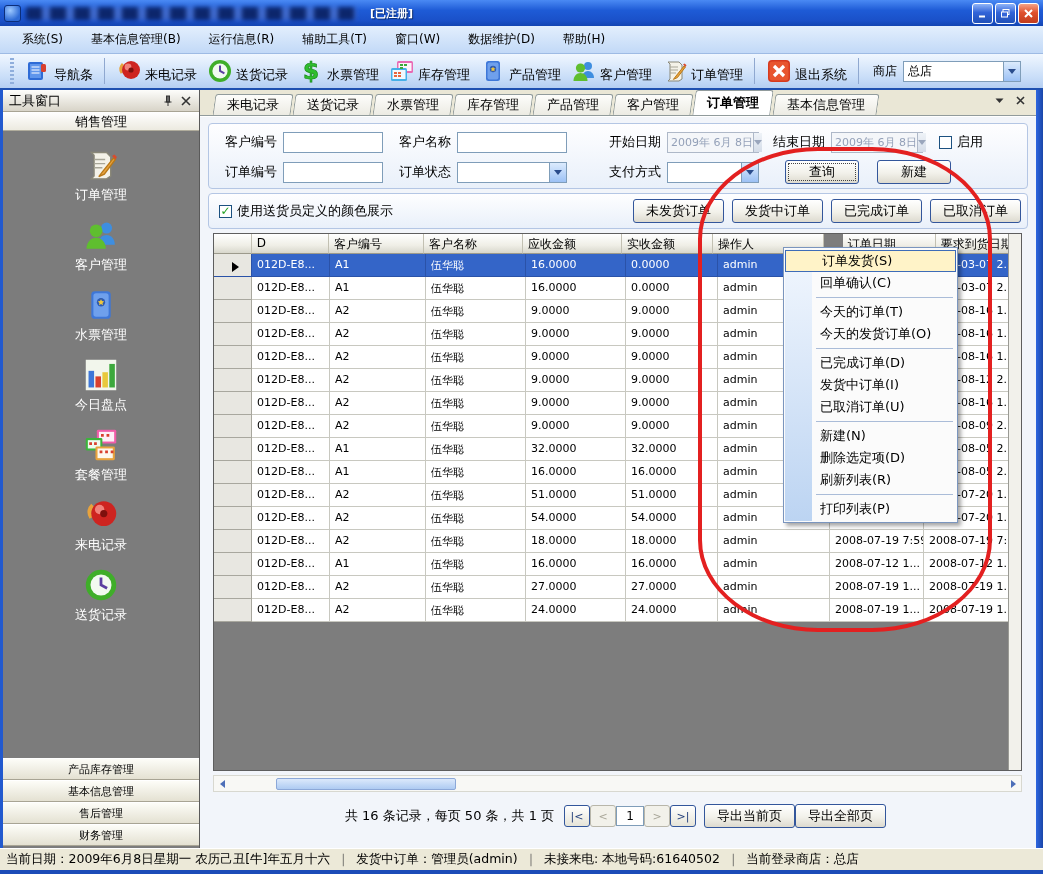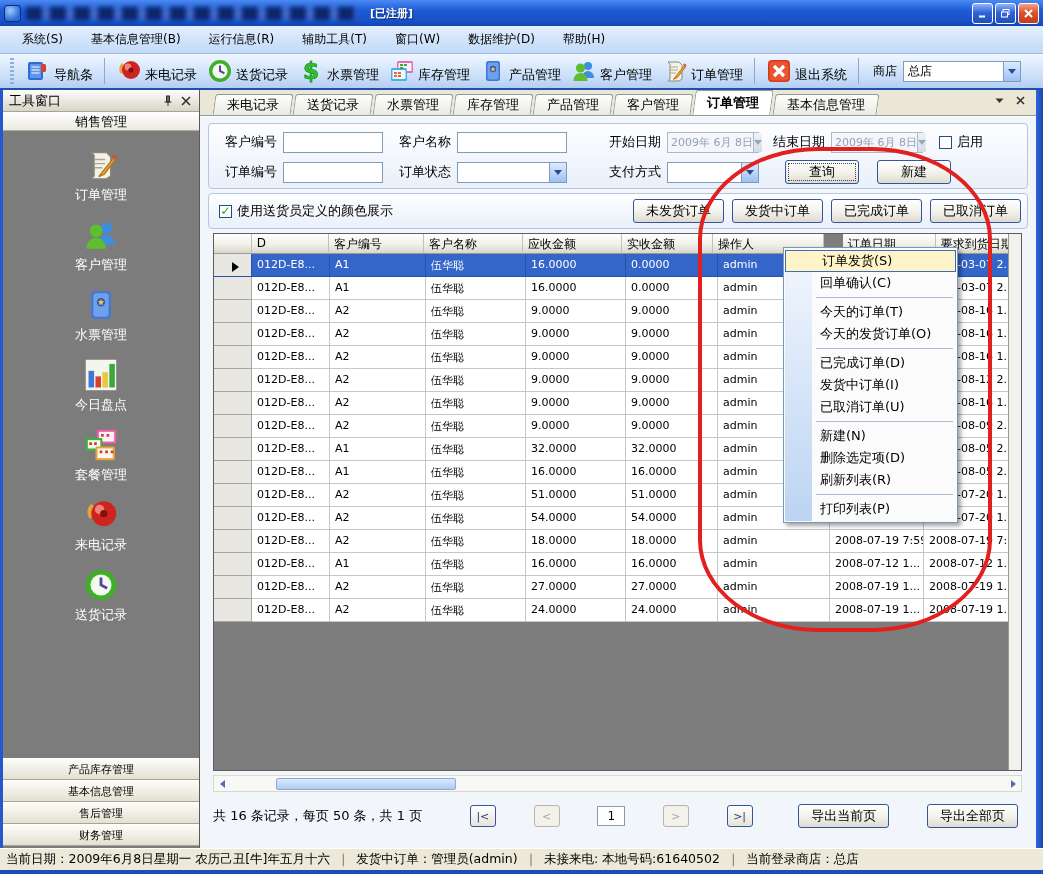--- a/index.html
+++ b/index.html
@@ -118,21 +118,21 @@
 
   .hscroll { position:absolute; left:13px; top:658px; width:809px; height:17px; background:#F8F8F5; border:1px solid #D8D8D0;
     display:flex; align-items:center; }
   .hs-arrow { width:16px; height:100%; display:flex; align-items:center; justify-content:center; }
   .hs-thumb { position:absolute; left:62px; width:180px; top:2px; height:12px; border:1px solid #8CA8D8; border-radius:2px;
     background:linear-gradient(180deg,#DCE9FB,#AECBF2); }
   .tri-left  { width:0; height:0; border-top:4px solid transparent; border-bottom:4px solid transparent; border-right:5px solid #4D6FB8; }
   .tri-right { width:0; height:0; border-top:4px solid transparent; border-bottom:4px solid transparent; border-left:5px solid #4D6FB8; }
 
   .pager { position:absolute; left:13px; top:684px; width:809px; height:30px; display:flex; align-items:center;
-    justify-content:space-between; gap:0; padding-right:4px; font-size:13px; }
+    justify-content:center; gap:0; padding-right:4px; font-size:13px; }
   .pg-summary { margin-right:10px; }
   .pgbtn { width:26px; height:22px; font-size:11px; font-family:inherit; border-radius:3px; cursor:default; }
   .pgbtn.on  { border:1px solid #33569B; background:linear-gradient(180deg,#FFF,#E6E4D8); color:#24407C; }
   .pgbtn.off { border:1px solid #B8B6AA; background:#F2F1EA; color:#A8A698; }
   .pg-input { width:28px; height:20px; border:1px solid #7F9DB9; text-align:center; font-family:inherit; font-size:12px; }
 
   
   .ctxmenu { position:absolute; left:783px; top:247px; width:175px; background:#FBFBFB; border:1px solid #7A95BE;
     box-shadow:3px 3px 4px rgba(0,0,0,.35); padding:2px 0; z-index:10; }
   .ctxmenu .strip { position:absolute; left:1px; top:1px; bottom:1px; width:27px;

